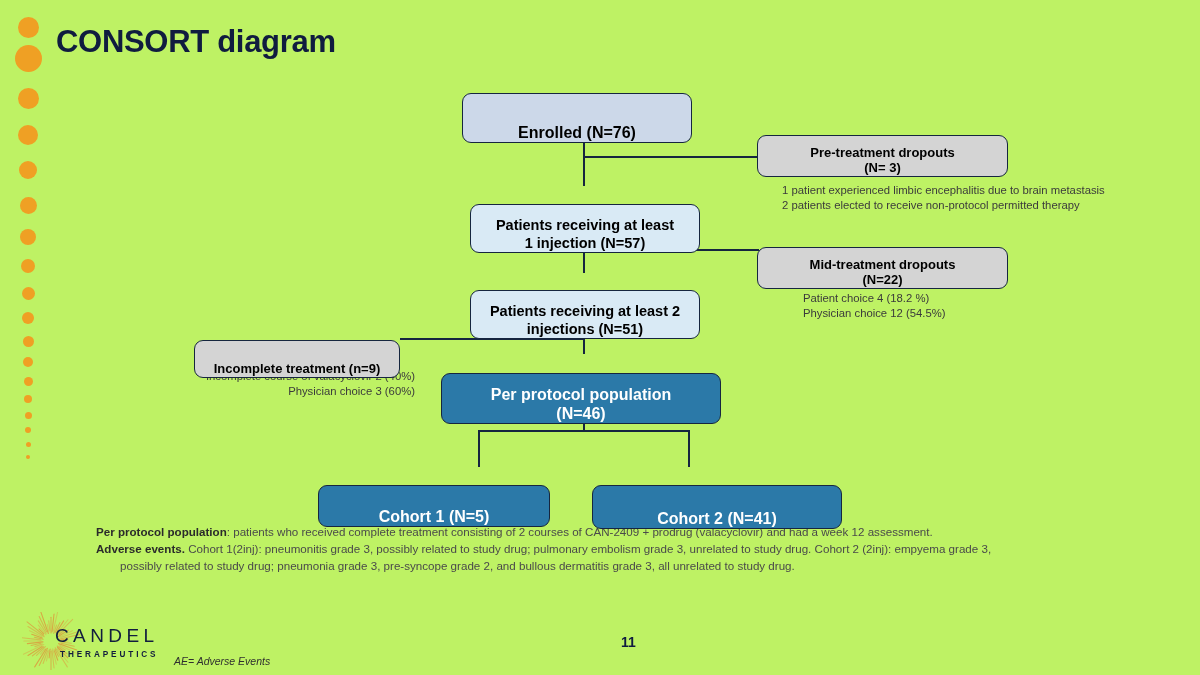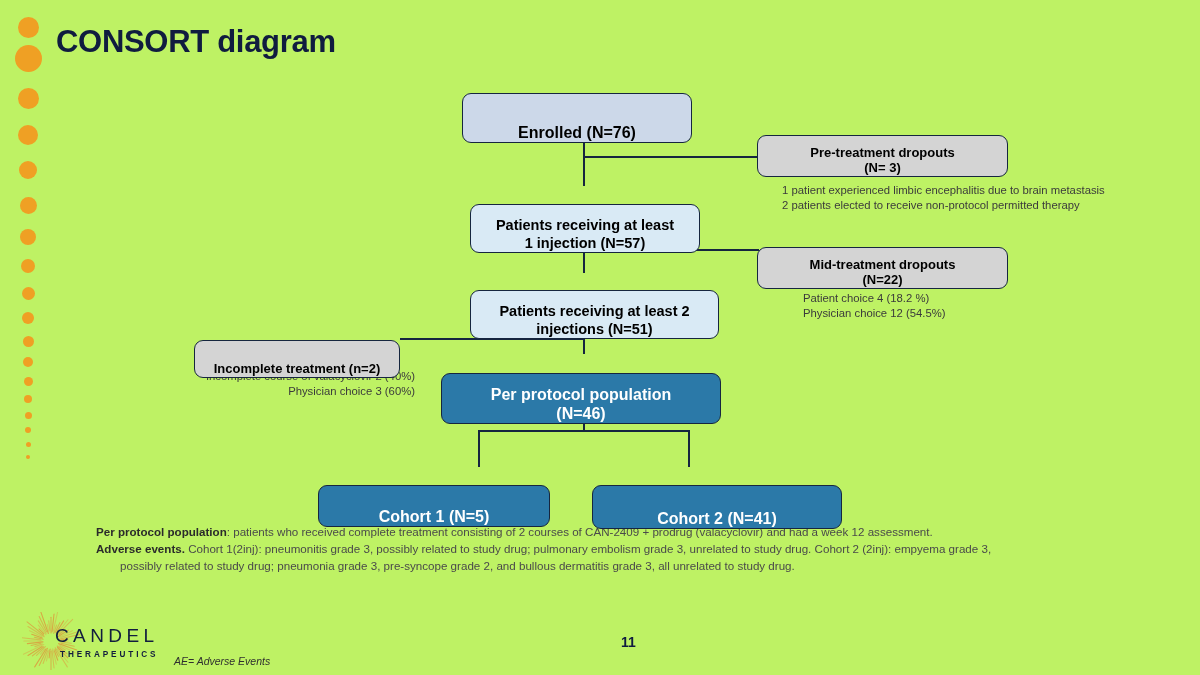--- a/index.html
+++ b/index.html
@@ -192,42 +192,42 @@
 
   <div class="node node-enrolled" style="left:462px; top:73px; width:230px; height:50px; font-size:16px;">
     <span>Enrolled (N=76)</span>
   </div>
 
   <div class="node node-lightblue" style="left:470px; top:184px; width:230px; height:49px; font-size:14.5px; white-space:pre-line;">
     <span>Patients receiving at least
 1 injection  (N=57)</span>
   </div>
 
-  <div class="node node-lightblue" style="left:470px; top:270px; width:249px; height:49px; font-size:14.5px; white-space:pre-line;">
+  <div class="node node-lightblue" style="left:470px; top:270px; width:230px; height:49px; font-size:14.5px; white-space:pre-line;">
     <span>Patients receiving at least 2
 injections  (N=51)</span>
   </div>
 
   <div class="node node-gray" style="left:757px; top:115px; width:251px; height:42px; font-size:13px; white-space:pre-line;">
     <span>Pre-treatment dropouts
 (N= 3)</span>
   </div>
   <div class="sub-note" style="left:782px; top:183px; width:350px;">1 patient experienced limbic encephalitis due to brain metastasis
 2 patients elected to receive non-protocol permitted therapy</div>
 
   <div class="node node-gray" style="left:757px; top:227px; width:251px; height:42px; font-size:13px; white-space:pre-line;">
     <span>Mid-treatment dropouts
 (N=22)</span>
   </div>
   <div class="sub-note" style="left:803px; top:276px; width:300px;">AE or complications 6 (11.9 %)
 Patient choice  4 (18.2 %)
 Physician choice 12 (54.5%)</div>
 
   <div class="node node-gray" style="left:194px; top:320px; width:206px; height:38px; font-size:13px;">
-    <span>Incomplete treatment (n=2)</span>
+    <span>Incomplete treatment (n=9)</span>
   </div>
   <div class="sub-note right-align" style="left:150px; top:369px; width:265px;">Incomplete course of valacyclovir 2 (40%)
 Physician choice 3 (60%)</div>
 
   <div class="node node-blue" style="left:441px; top:353px; width:280px; height:51px; font-size:16px; white-space:pre-line;">
     <span>Per protocol population
 (N=46)</span>
   </div>
 
   <div class="node node-blue" style="left:318px; top:465px; width:232px; height:42px; font-size:16px;">

